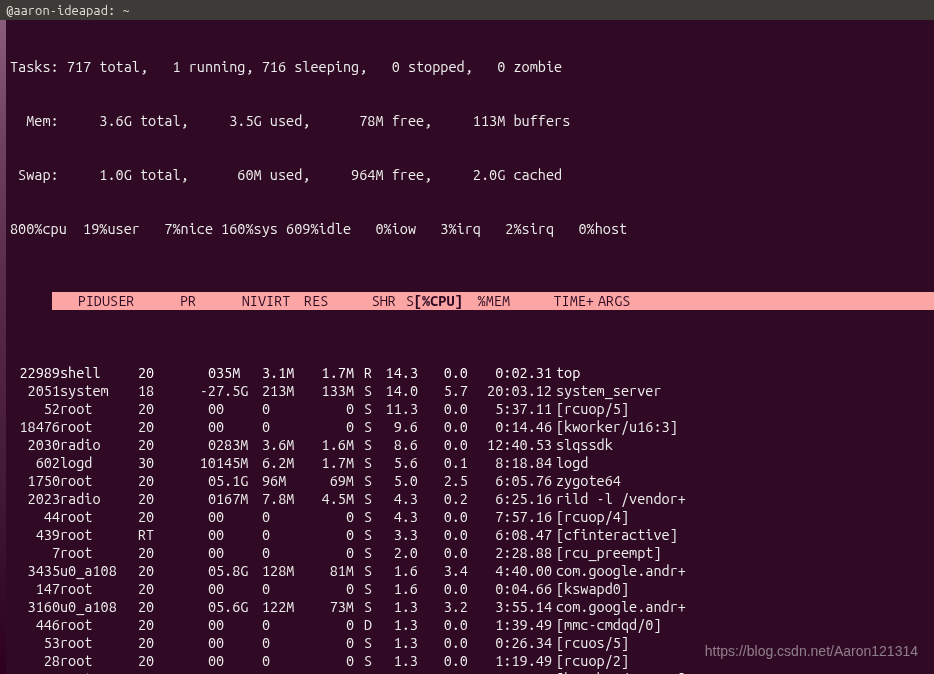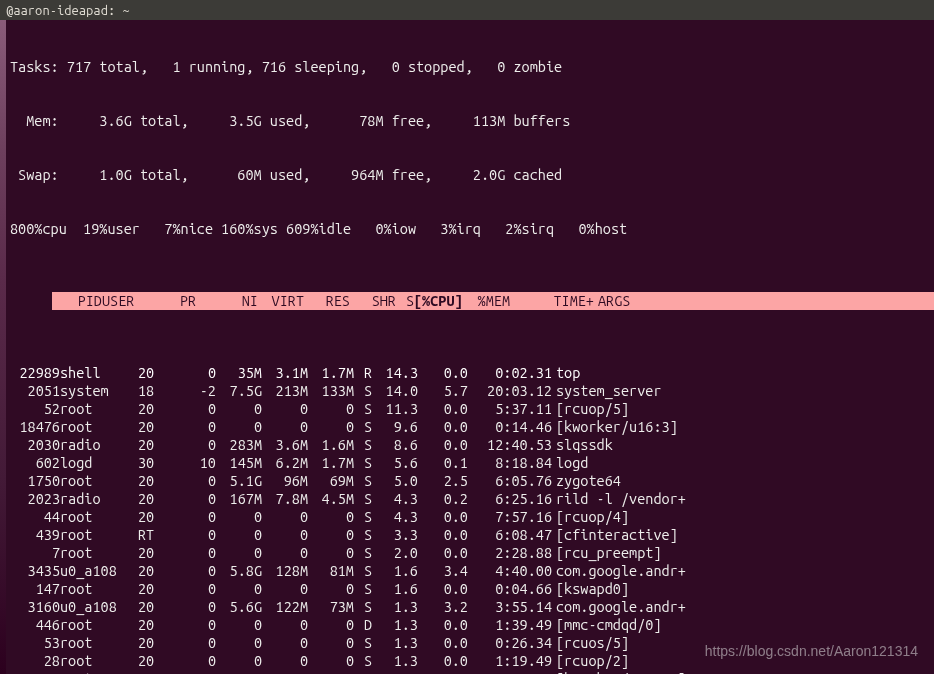--- a/index.html
+++ b/index.html
@@ -49,22 +49,22 @@
     display: inline-block;
     width: 100%;
     margin-left: 42px;
   }
   .hdr .sortcol { font-weight: bold; }
   .row { display: flex; }
   .c-pid   { width: 50px; text-align: right; }
   .c-user  { width: 78px; text-align: left; }
   .c-pr    { width: 44px; text-align: left; }
   .c-ni    { width: 34px; text-align: right; }
-  .c-virt  { width: 46px; text-align: right; }
-  .c-res   { width: 46px; text-align: right; }
+  .c-virt  { width: 46px; text-align: left; }
+  .c-res   { width: 46px; }
   .c-shr   { width: 46px; text-align: right; }
   .c-s     { width: 18px; text-align: right; }
   .c-cpu   { width: 46px; text-align: right; }
   .c-mem   { width: 50px; text-align: right; }
   .c-time  { width: 84px; text-align: right; }
   .c-args  { flex: 1; text-align: left; padding-left: 4px; }
   .watermark {
     position: absolute;
     right: 16px;
     bottom: 14px;

